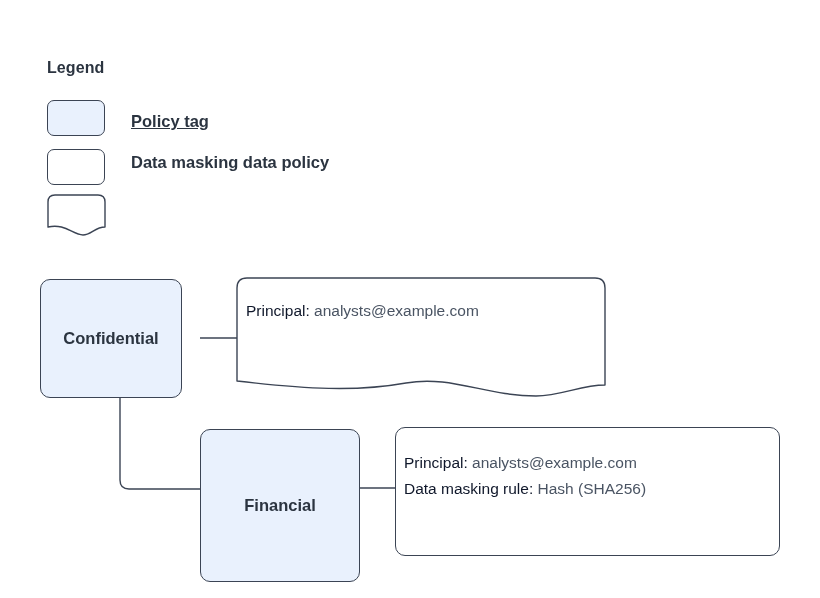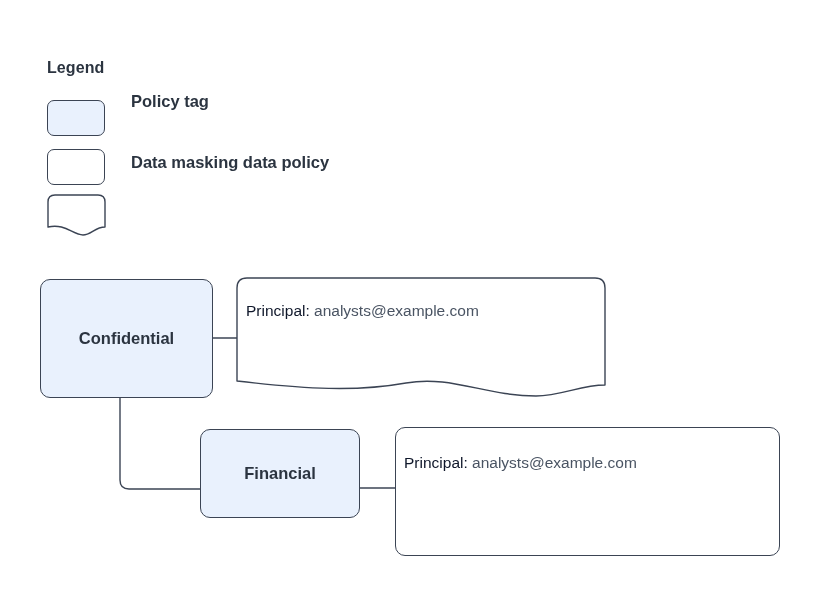--- a/index.html
+++ b/index.html
@@ -35,21 +35,21 @@
     color: #2b3440;
     letter-spacing: 0.1px;
   }
   .legend-row-label {
     position: absolute;
     font-size: 16.5px;
     font-weight: bold;
     color: #2b3440;
     white-space: nowrap;
   }
-  .legend-label-1 { left: 131px; top: 92px; }
+  .legend-label-1 { left: 131px; top: 112px; text-decoration: underline; }
   .legend-label-2 { left: 131px; top: 153px; }
   .legend-label-3 { left: 131px; top: 201px; }
 
   .legend-swatch {
     position: absolute;
     left: 47px;
     width: 58px;
     height: 36px;
     box-sizing: border-box;
     border: 1.4px solid #3b4454;
@@ -81,28 +81,28 @@
     display: flex;
     align-items: center;
     justify-content: center;
     font-size: 16.5px;
     font-weight: bold;
     color: #2b3440;
   }
   .node-confidential {
     left: 40px;
     top: 279px;
-    width: 173px;
+    width: 142px;
     height: 119px;
   }
   .node-financial {
     left: 200px;
     top: 429px;
     width: 160px;
-    height: 89px;
+    height: 153px;
   }
 
   
   .callout-text {
     position: absolute;
     font-size: 15.5px;
     color: #4a5463;
     line-height: 26px;
     white-space: nowrap;
   }
@@ -178,20 +178,24 @@
     </div>
   </div>
 
   <div class="plain-callout callout-2-box"></div>
 
   <div class="callout-text callout-2-text">
     <div>
       <b>Principal:</b>
       <span>analysts@example.com</span>
     </div>
+    <div>
+      <b>Data masking rule:</b>
+      <span>Hash (SHA256)</span>
+    </div>
   </div>
 
   <div class="node node-confidential">
     <span>Confidential</span>
   </div>
 
   <div class="node node-financial">
     <span>Financial</span>
   </div>
 

